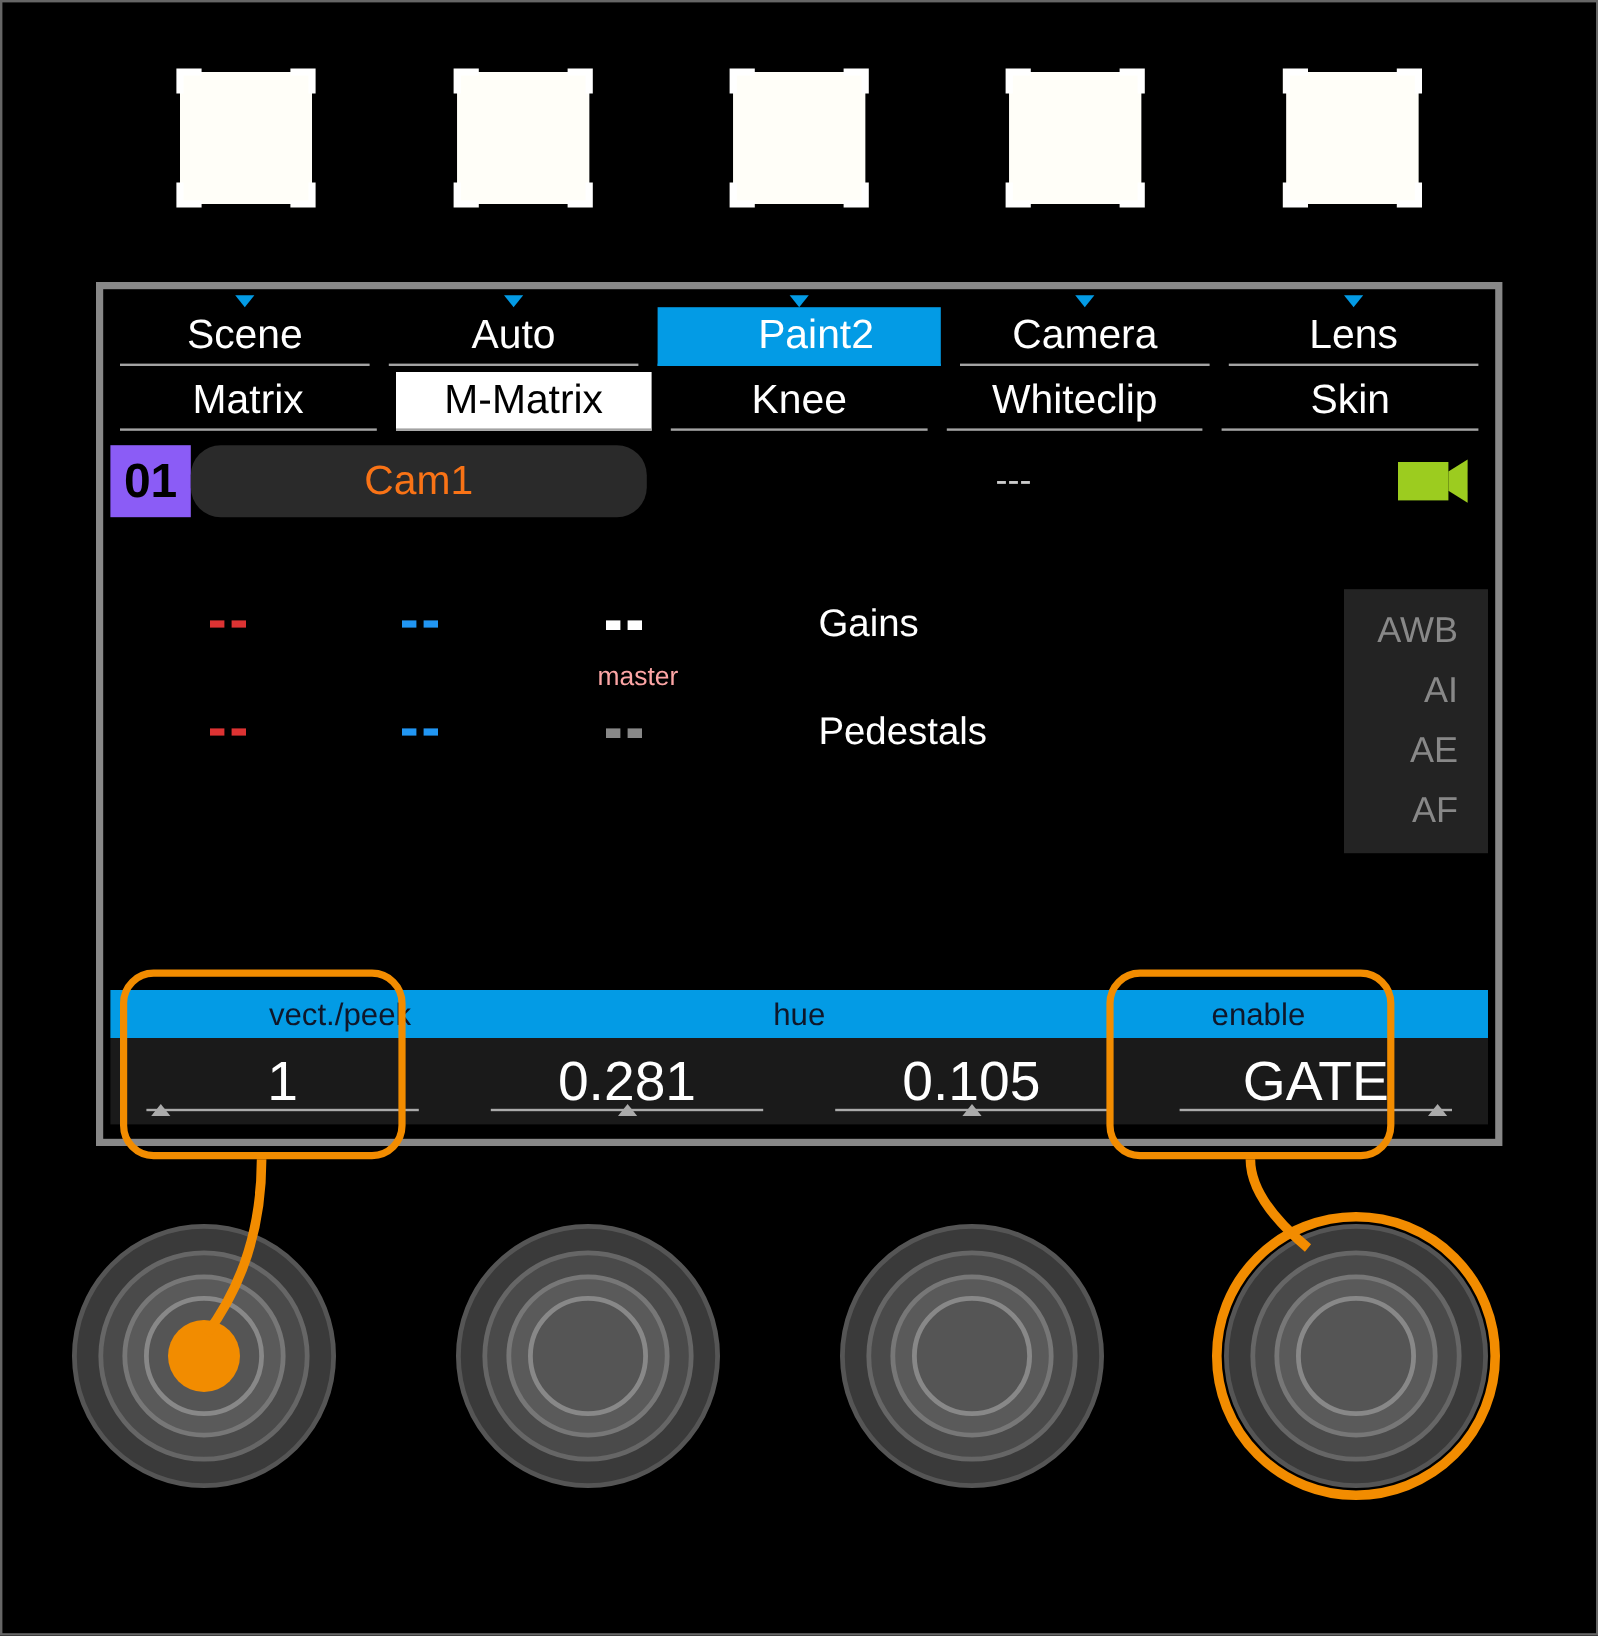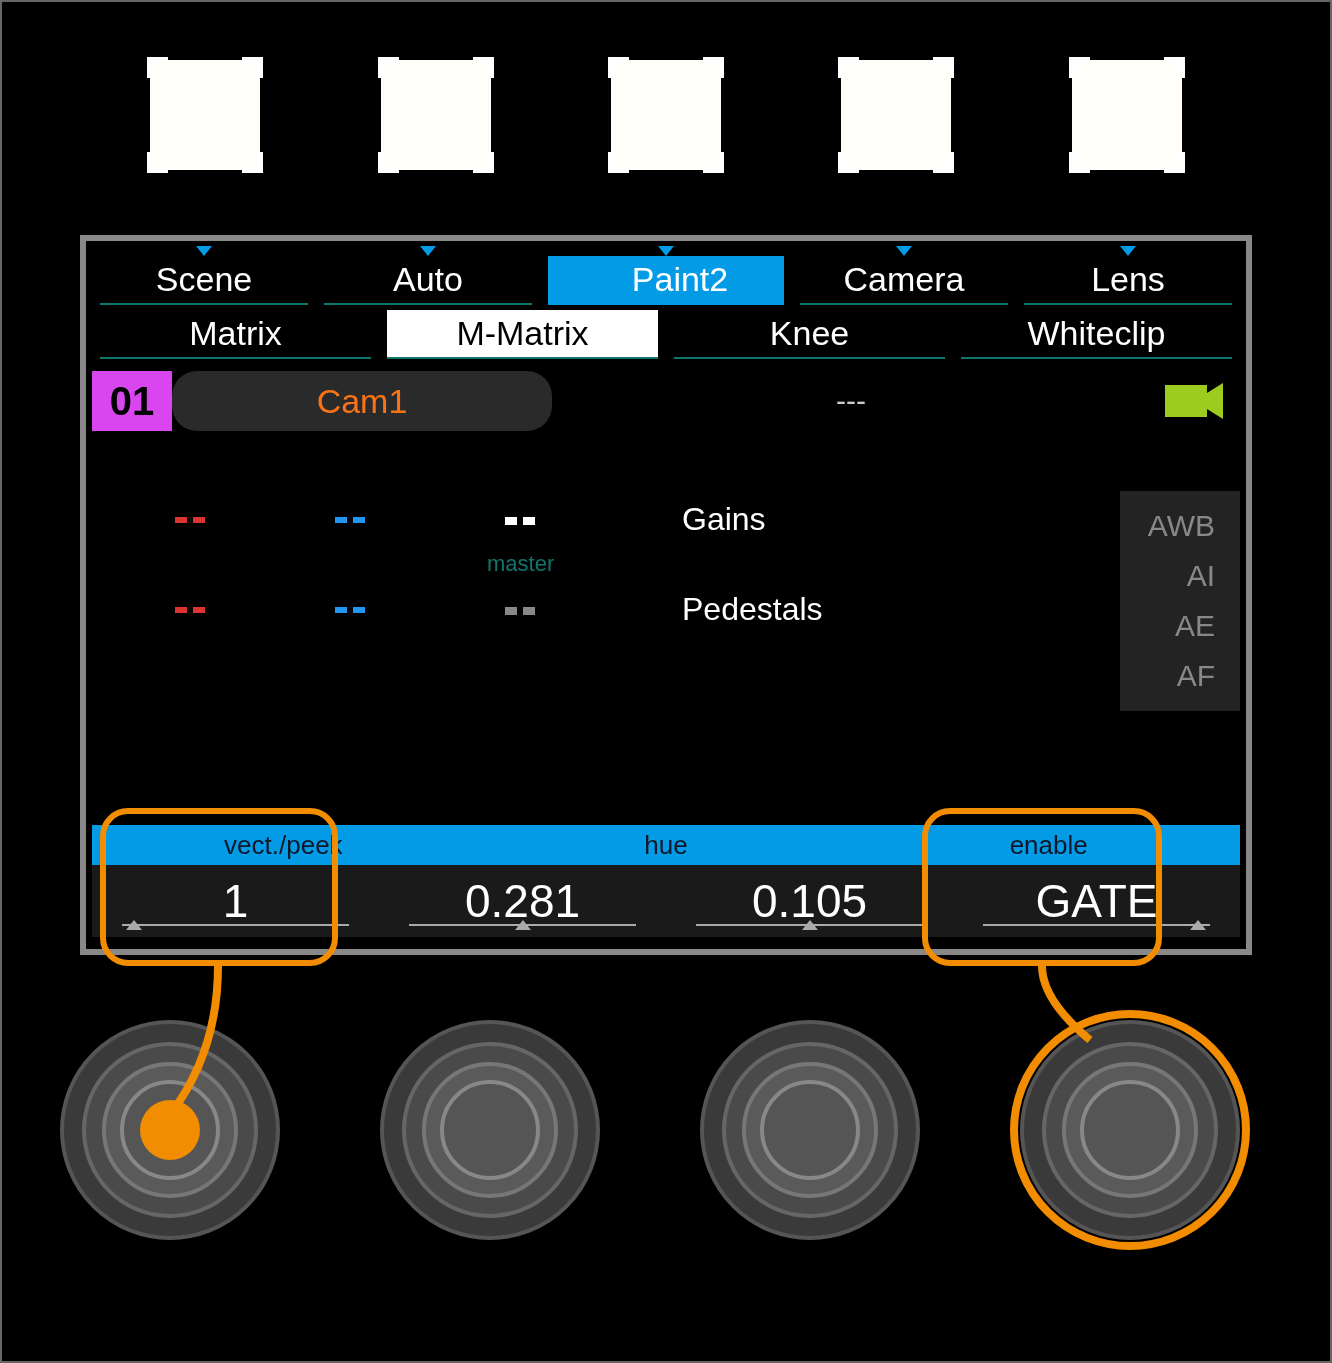--- a/index.html
+++ b/index.html
@@ -70,21 +70,21 @@
   }
   .tab-row.row1 { margin-top: 6px; }
   .tab {
     flex: 1;
     text-align: center;
     font-size: 34px;
     color: #fff;
     position: relative;
     padding: 4px 0;
     margin: 0 8px;
-    border-bottom: 2px solid #0f766e;
+    border-bottom: 2px solid #a3a3a3;
   }
   .tab.active-blue {
     background: #039be5;
     color: #fff;
     border-bottom-color: #039be5;
     padding-left: 28px;
   }
   .tab.active-white {
     background: #fff;
     color: #000;
@@ -100,22 +100,22 @@
   }
   
   
   .cam-row {
     display: flex;
     height: 60px;
     align-items: stretch;
     margin-top: 10px;
   }
   .cam-num {
-    width: 80px;
-    background: #d946ef;
+    width: 67px;
+    background: #8b5cf6;
     color: #000;
     font-size: 40px;
     font-weight: bold;
     display: flex;
     align-items: center;
     justify-content: center;
   }
   .cam-name {
     width: 380px;
     background: #2a2a2a;
@@ -154,22 +154,23 @@
   .dash {
     width: 12px; height: 6px;
     margin: 0 3px;
   }
   .dash-red { background: #d33; }
   .dash-blue { background: #2196f3; }
   .dash-white { background: #fff; }
   .dash-gray { background: #888; }
   .label-master {
     position: absolute;
-    color: #0f766e;
+    color: #fca5a5;
     font-size: 22px;
+    margin-left: 11px;
   }
   .label-gains, .label-peds {
     position: absolute;
     color: #fff;
     font-size: 32px;
   }
   .side-panel {
     position: absolute;
     right: 0; top: 60px;
     width: 120px;
@@ -312,20 +313,21 @@
       <div class="tab active-blue"><span class="tick"></span><span>Paint2</span></div>
       <div class="tab"><span class="tick"></span><span>Camera</span></div>
       <div class="tab"><span class="tick"></span><span>Lens</span></div>
     </div>
 
     <div class="tab-row">
       <div class="tab"><span>Matrix</span></div>
       <div class="tab active-white"><span>M-Matrix</span></div>
       <div class="tab"><span>Knee</span></div>
       <div class="tab"><span>Whiteclip</span></div>
+      <div class="tab"><span>Skin</span></div>
     </div>
 
     <div class="cam-row">
       <div class="cam-num">01</div>
       <div class="cam-name">Cam1</div>
       <div class="cam-mid">---</div>
       <div class="cam-icon">
         <svg width="60" height="44">
             <rect x="0" y="6" width="42" height="32" fill="#9ccc1f"></rect>
             <polygon points="42,14 58,4 58,40 42,30" fill="#9ccc1f"></polygon>

